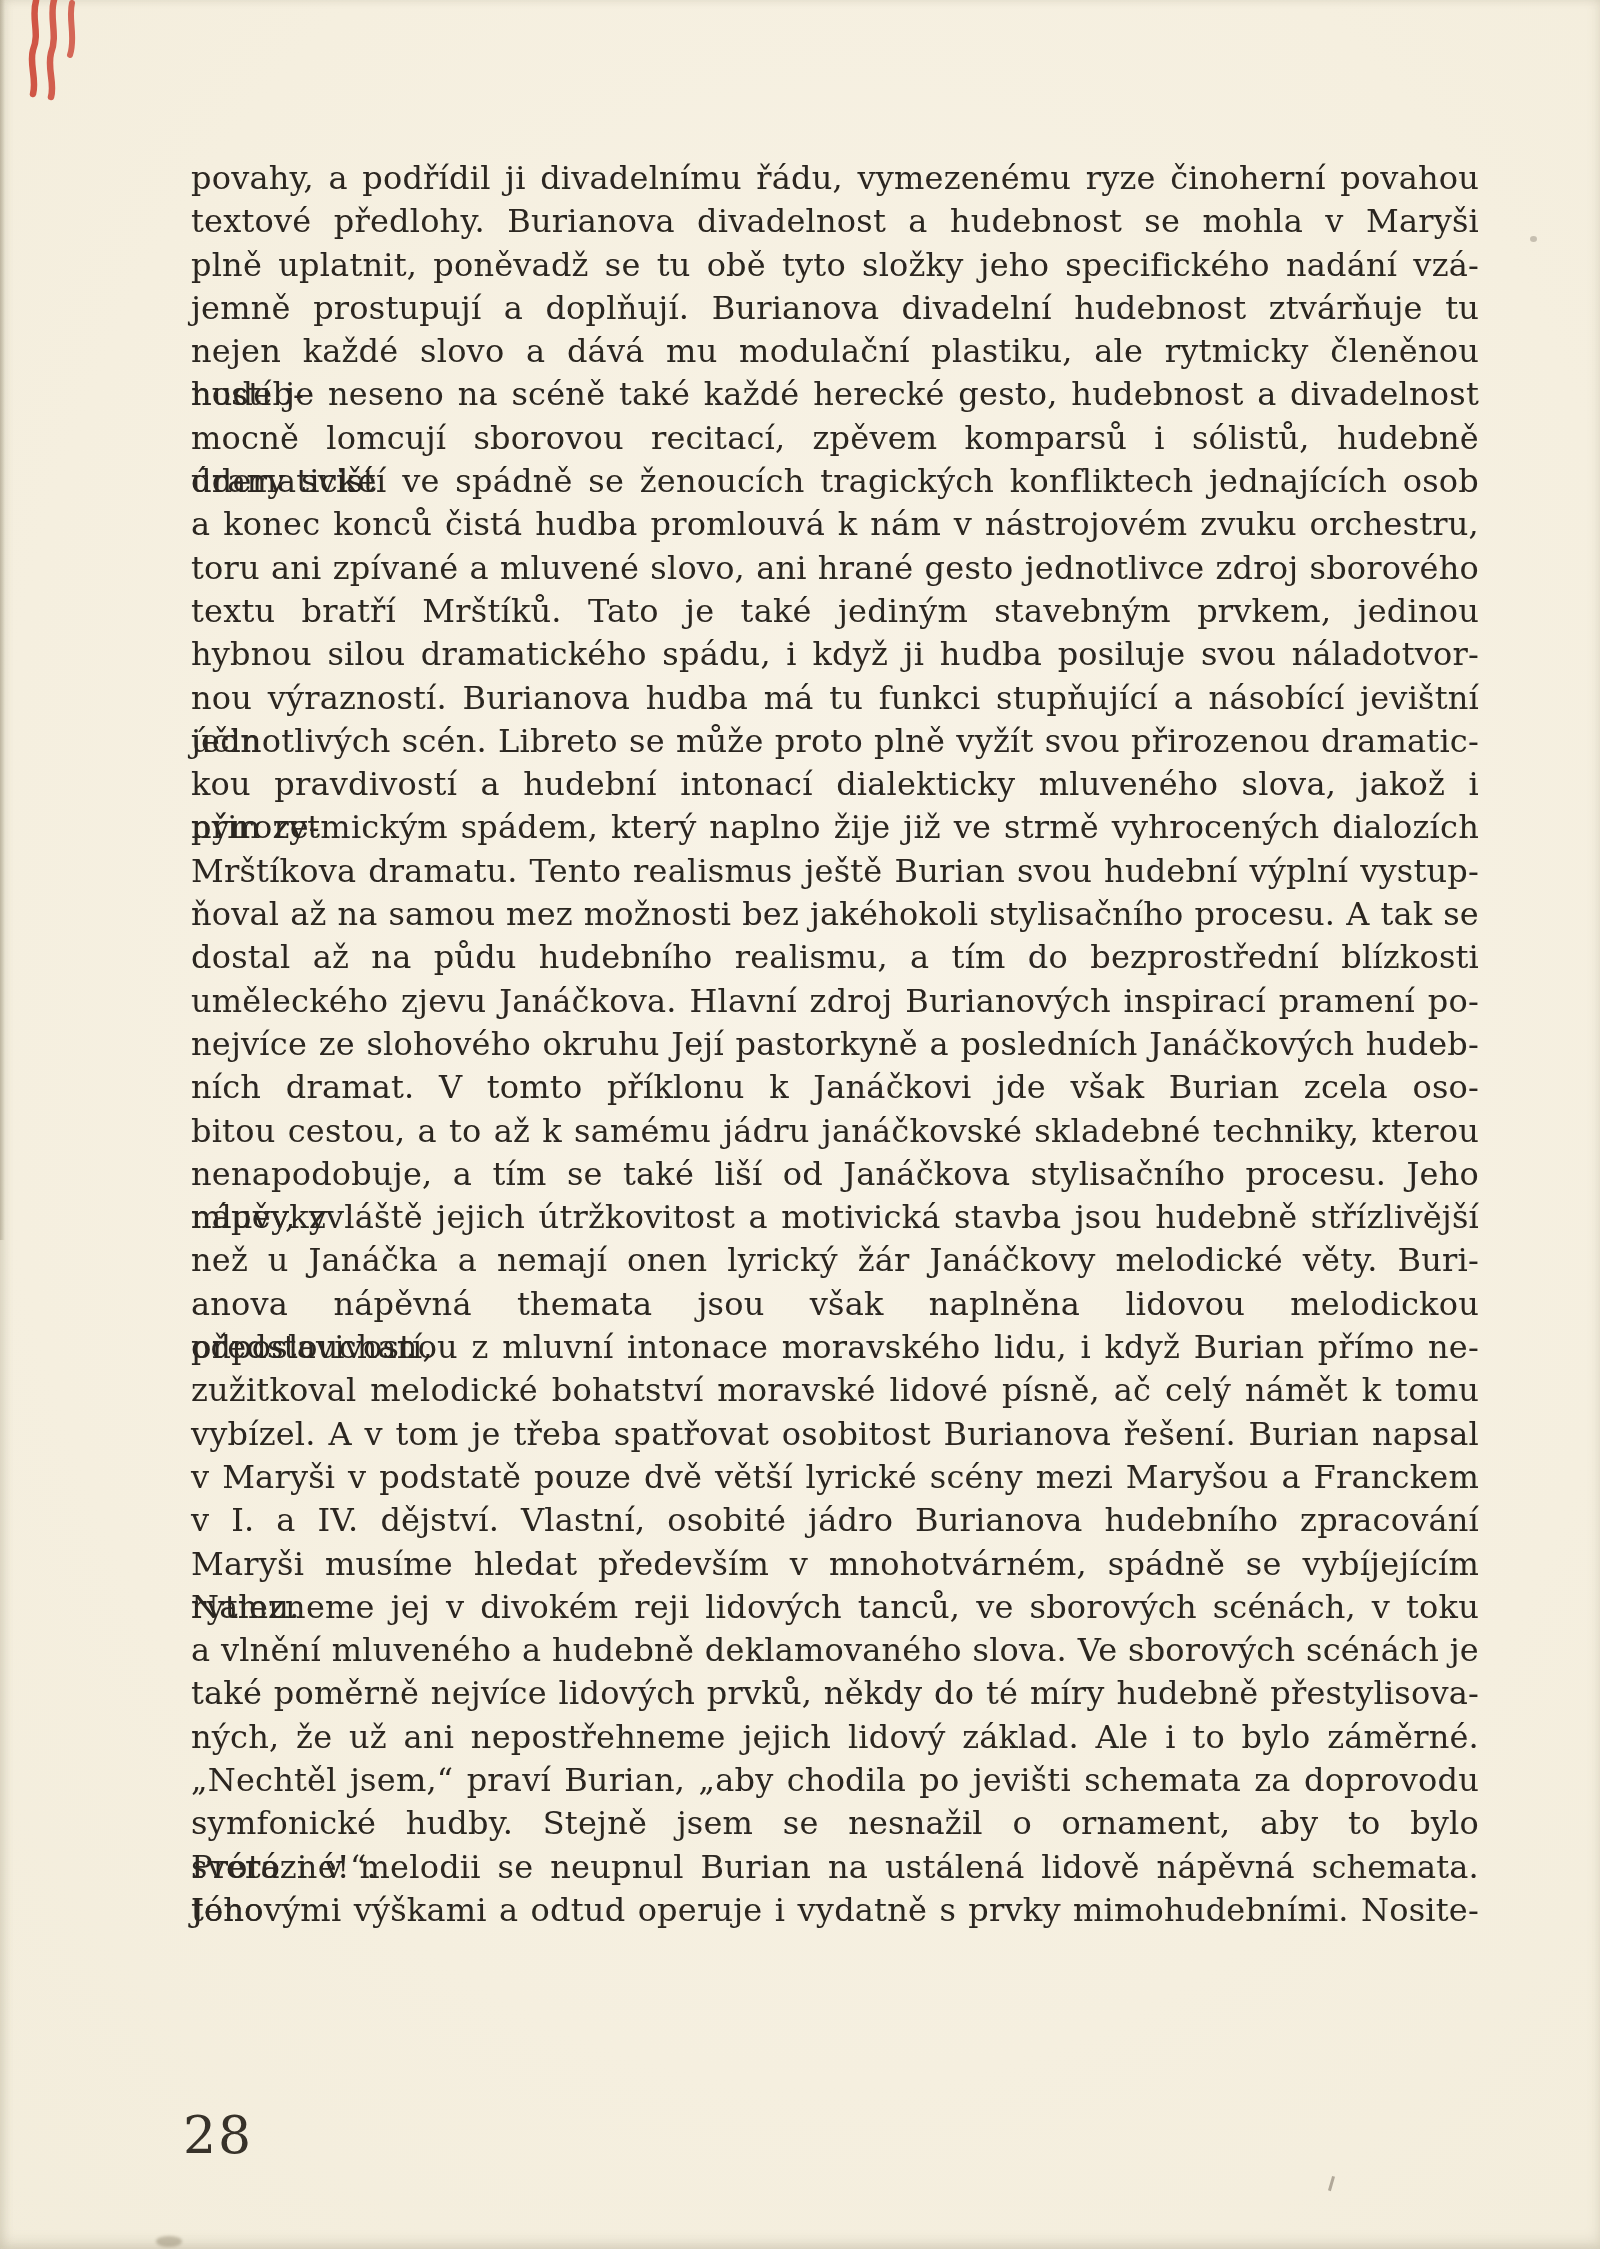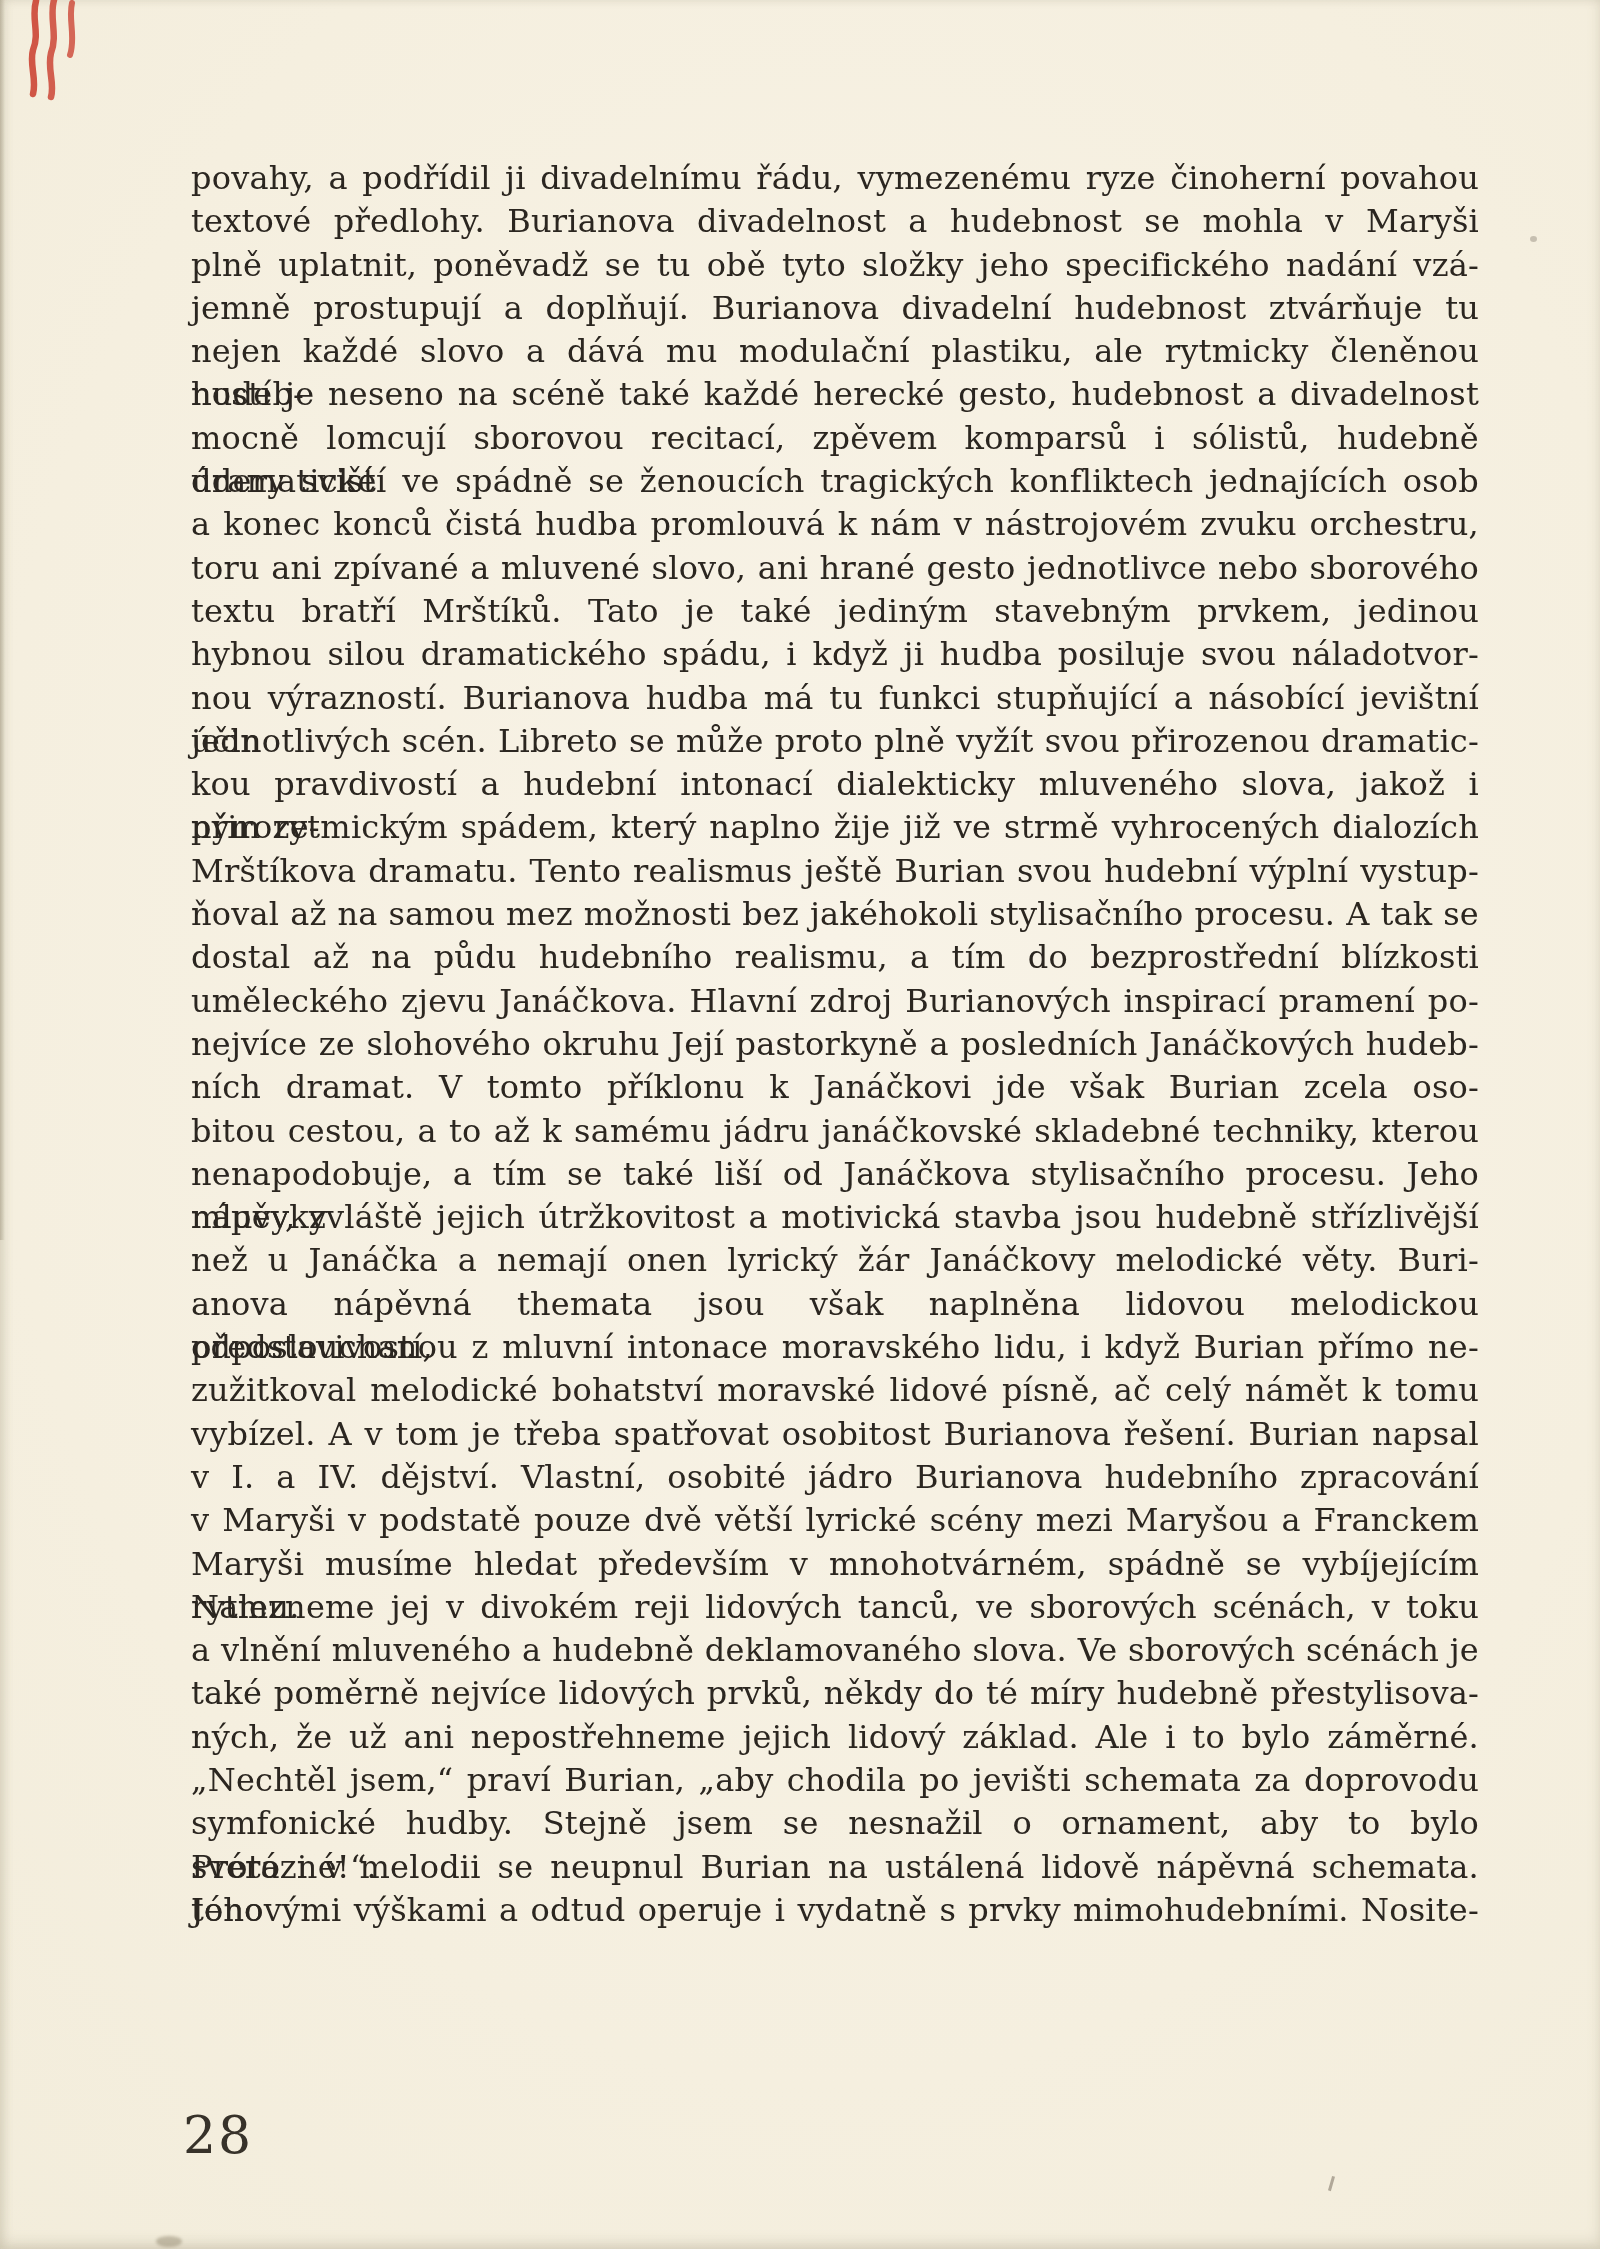--- a/index.html
+++ b/index.html
@@ -76,43 +76,43 @@
   <div class="text-block">
       <div class="line">povahy, a podřídil ji divadelnímu řádu, vymezenému ryze činoherní povahou</div>
       <div class="line">textové předlohy. Burianova divadelnost a hudebnost se mohla v Maryši</div>
       <div class="line">plně uplatnit, poněvadž se tu obě tyto složky jeho specifického nadání vzá-</div>
       <div class="line">jemně prostupují a doplňují. Burianova divadelní hudebnost ztvárňuje tu</div>
       <div class="line">nejen každé slovo a dává mu modulační plastiku, ale rytmicky členěnou hudeb-</div>
       <div class="line">ností je neseno na scéně také každé herecké gesto, hudebnost a divadelnost</div>
       <div class="line">mocně lomcují sborovou recitací, zpěvem komparsů i sólistů, hudebně dramatické</div>
       <div class="line">údery sviští ve spádně se ženoucích tragických konfliktech jednajících osob</div>
       <div class="line">a konec konců čistá hudba promlouvá k nám v nástrojovém zvuku orchestru,</div>
-      <div class="line">toru ani zpívané a mluvené slovo, ani hrané gesto jednotlivce nebo sborového</div>
+      <div class="line">toru ani zpívané a mluvené slovo, ani hrané gesto jednotlivce zdroj sborového</div>
       <div class="line">textu bratří Mrštíků. Tato je také jediným stavebným prvkem, jedinou</div>
       <div class="line">hybnou silou dramatického spádu, i když ji hudba posiluje svou náladotvor-</div>
       <div class="line">nou výrazností. Burianova hudba má tu funkci stupňující a násobící jevištní účin</div>
       <div class="line">jednotlivých scén. Libreto se může proto plně vyžít svou přirozenou dramatic-</div>
       <div class="line">kou pravdivostí a hudební intonací dialekticky mluveného slova, jakož i přiroze-</div>
       <div class="line">ným rytmickým spádem, který naplno žije již ve strmě vyhrocených dialozích</div>
       <div class="line">Mrštíkova dramatu. Tento realismus ještě Burian svou hudební výplní vystup-</div>
       <div class="line">ňoval až na samou mez možnosti bez jakéhokoli stylisačního procesu. A tak se</div>
       <div class="line">dostal až na půdu hudebního realismu, a tím do bezprostřední blízkosti</div>
       <div class="line">uměleckého zjevu Janáčkova. Hlavní zdroj Burianových inspirací pramení po-</div>
       <div class="line">nejvíce ze slohového okruhu Její pastorkyně a posledních Janáčkových hudeb-</div>
       <div class="line">ních dramat. V tomto příklonu k Janáčkovi jde však Burian zcela oso-</div>
       <div class="line">bitou cestou, a to až k samému jádru janáčkovské skladebné techniky, kterou</div>
       <div class="line">nenapodobuje, a tím se také liší od Janáčkova stylisačního procesu. Jeho nápěvky</div>
       <div class="line">mluvy, zvláště jejich útržkovitost a motivická stavba jsou hudebně střízlivější</div>
       <div class="line">než u Janáčka a nemají onen lyrický žár Janáčkovy melodické věty. Buri-</div>
       <div class="line">anova nápěvná themata jsou však naplněna lidovou melodickou představivostí,</div>
       <div class="line">odposlouchanou z mluvní intonace moravského lidu, i když Burian přímo ne-</div>
       <div class="line">zužitkoval melodické bohatství moravské lidové písně, ač celý námět k tomu</div>
       <div class="line">vybízel. A v tom je třeba spatřovat osobitost Burianova řešení. Burian napsal</div>
+      <div class="line">v Maryši v podstatě pouze dvě větší lyrické scény mezi Maryšou a Franckem</div>
       <div class="line">v I. a IV. dějství. Vlastní, osobité jádro Burianova hudebního zpracování</div>
-      <div class="line">v Maryši v podstatě pouze dvě větší lyrické scény mezi Maryšou a Franckem</div>
       <div class="line">Maryši musíme hledat především v mnohotvárném, spádně se vybíjejícím rytmu.</div>
       <div class="line">Nalezneme jej v divokém reji lidových tanců, ve sborových scénách, v toku</div>
       <div class="line">a vlnění mluveného a hudebně deklamovaného slova. Ve sborových scénách je</div>
       <div class="line">také poměrně nejvíce lidových prvků, někdy do té míry hudebně přestylisova-</div>
       <div class="line">ných, že už ani nepostřehneme jejich lidový základ. Ale i to bylo záměrné.</div>
       <div class="line">„Nechtěl jsem,“ praví Burian, „aby chodila po jevišti schemata za doprovodu</div>
       <div class="line">symfonické hudby. Stejně jsem se nesnažil o ornament, aby to bylo svérázné!“.</div>
       <div class="line">Proto i v melodii se neupnul Burian na ustálená lidově nápěvná schemata. Jeho</div>
       <div class="line">tónovými výškami a odtud operuje i vydatně s prvky mimohudebními. Nosite-</div>
     </div>

